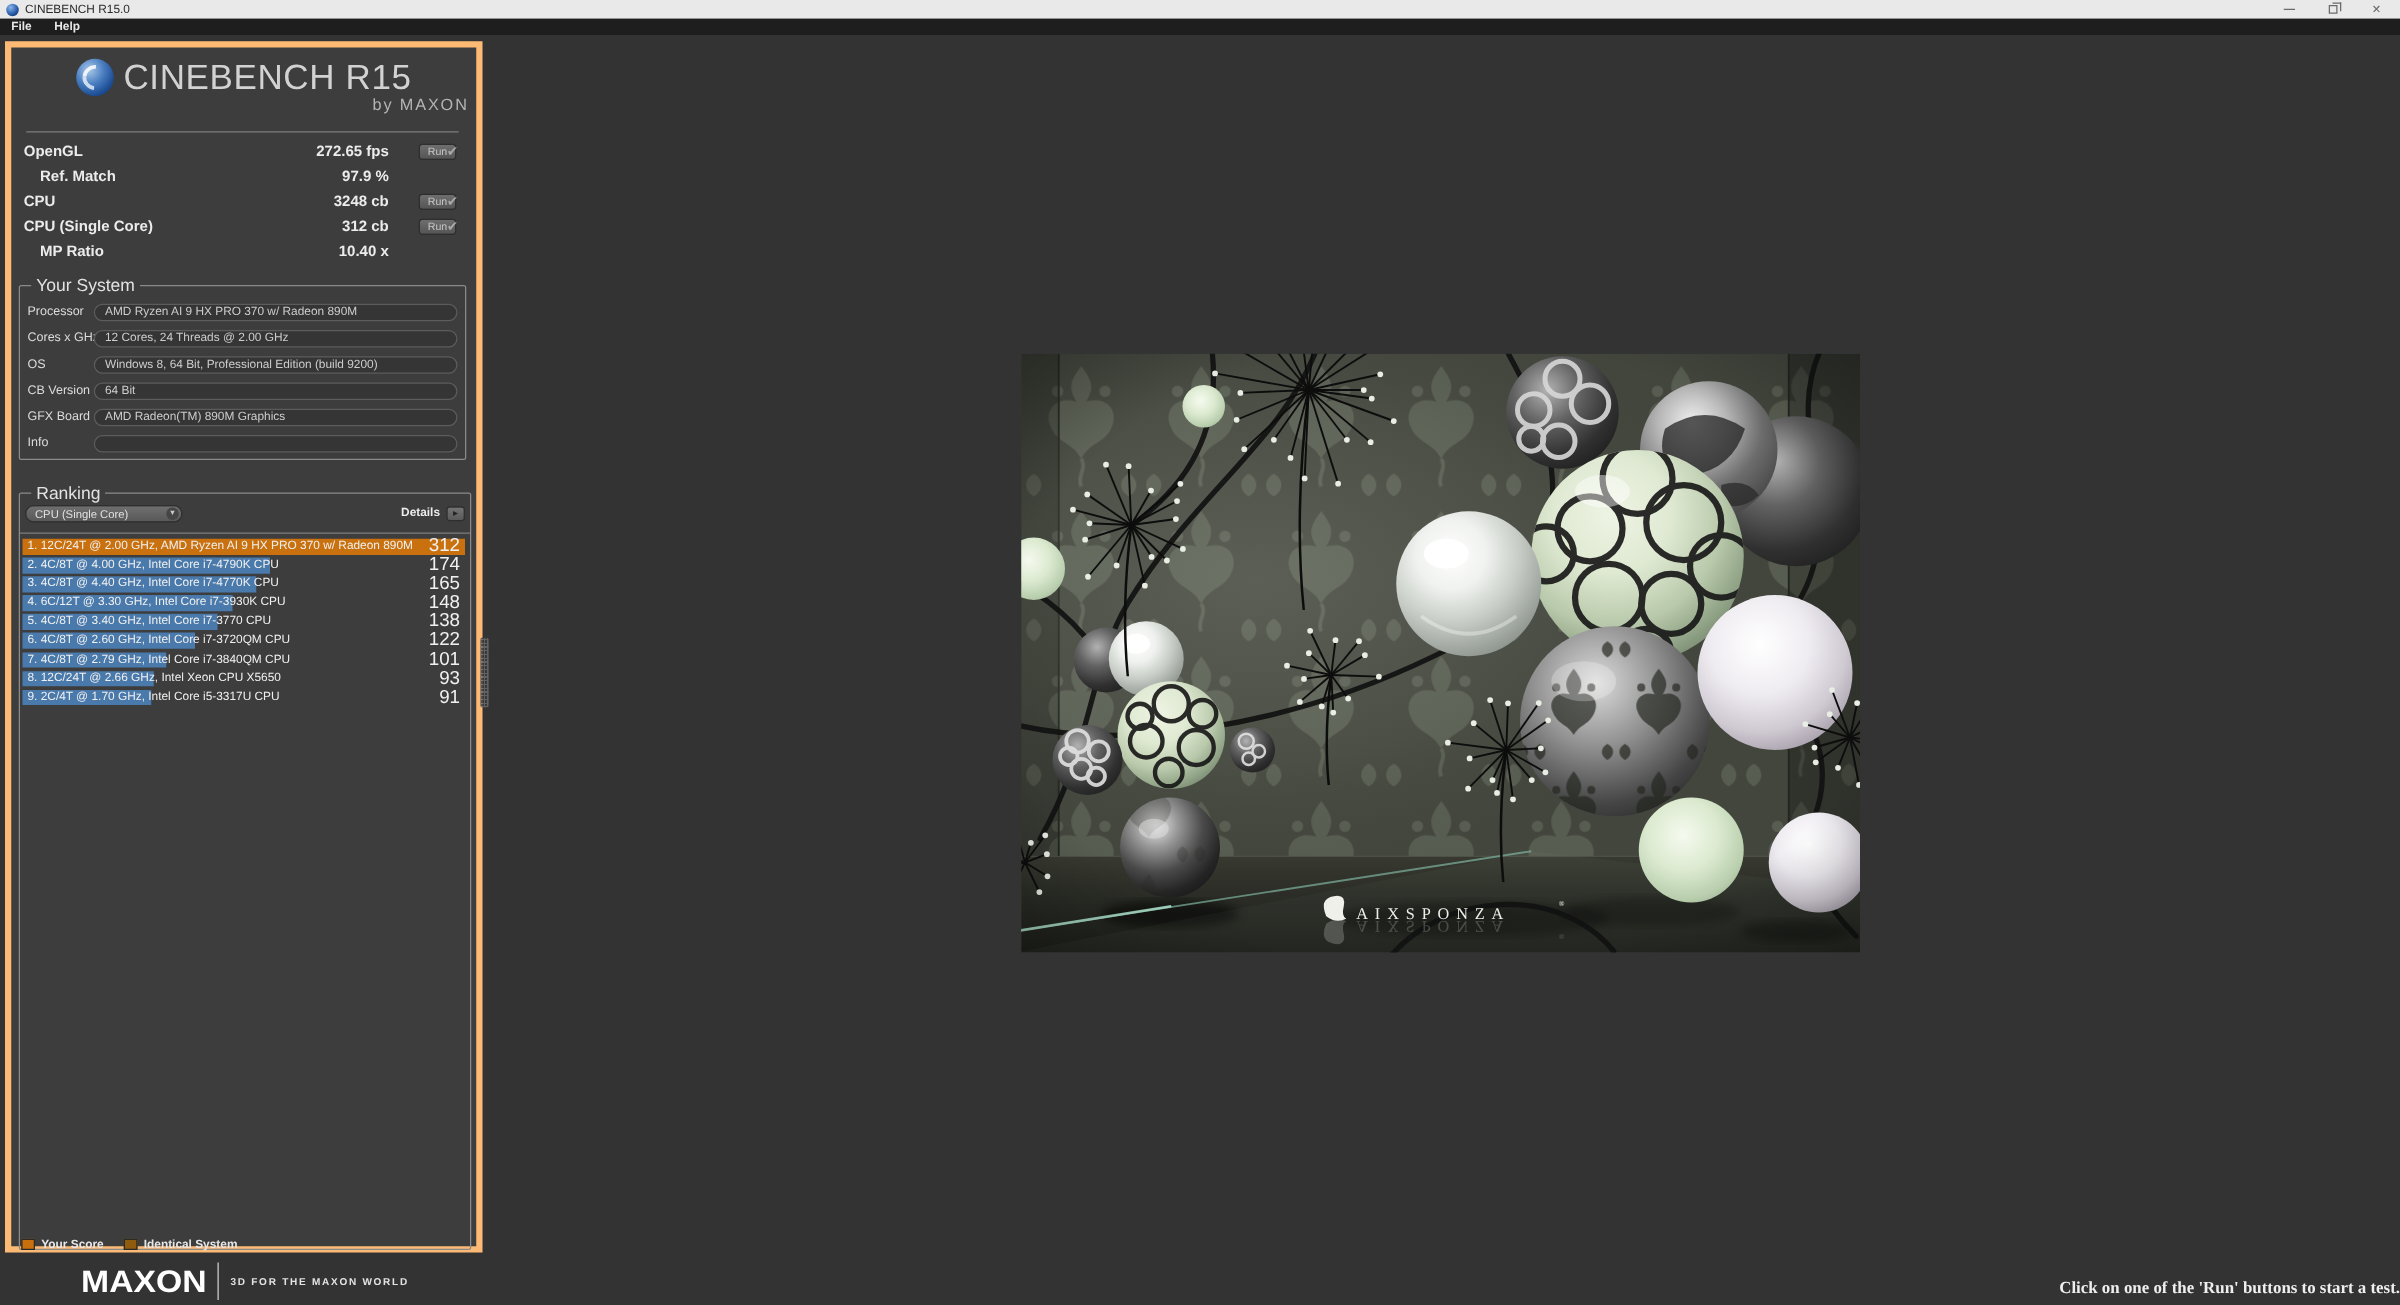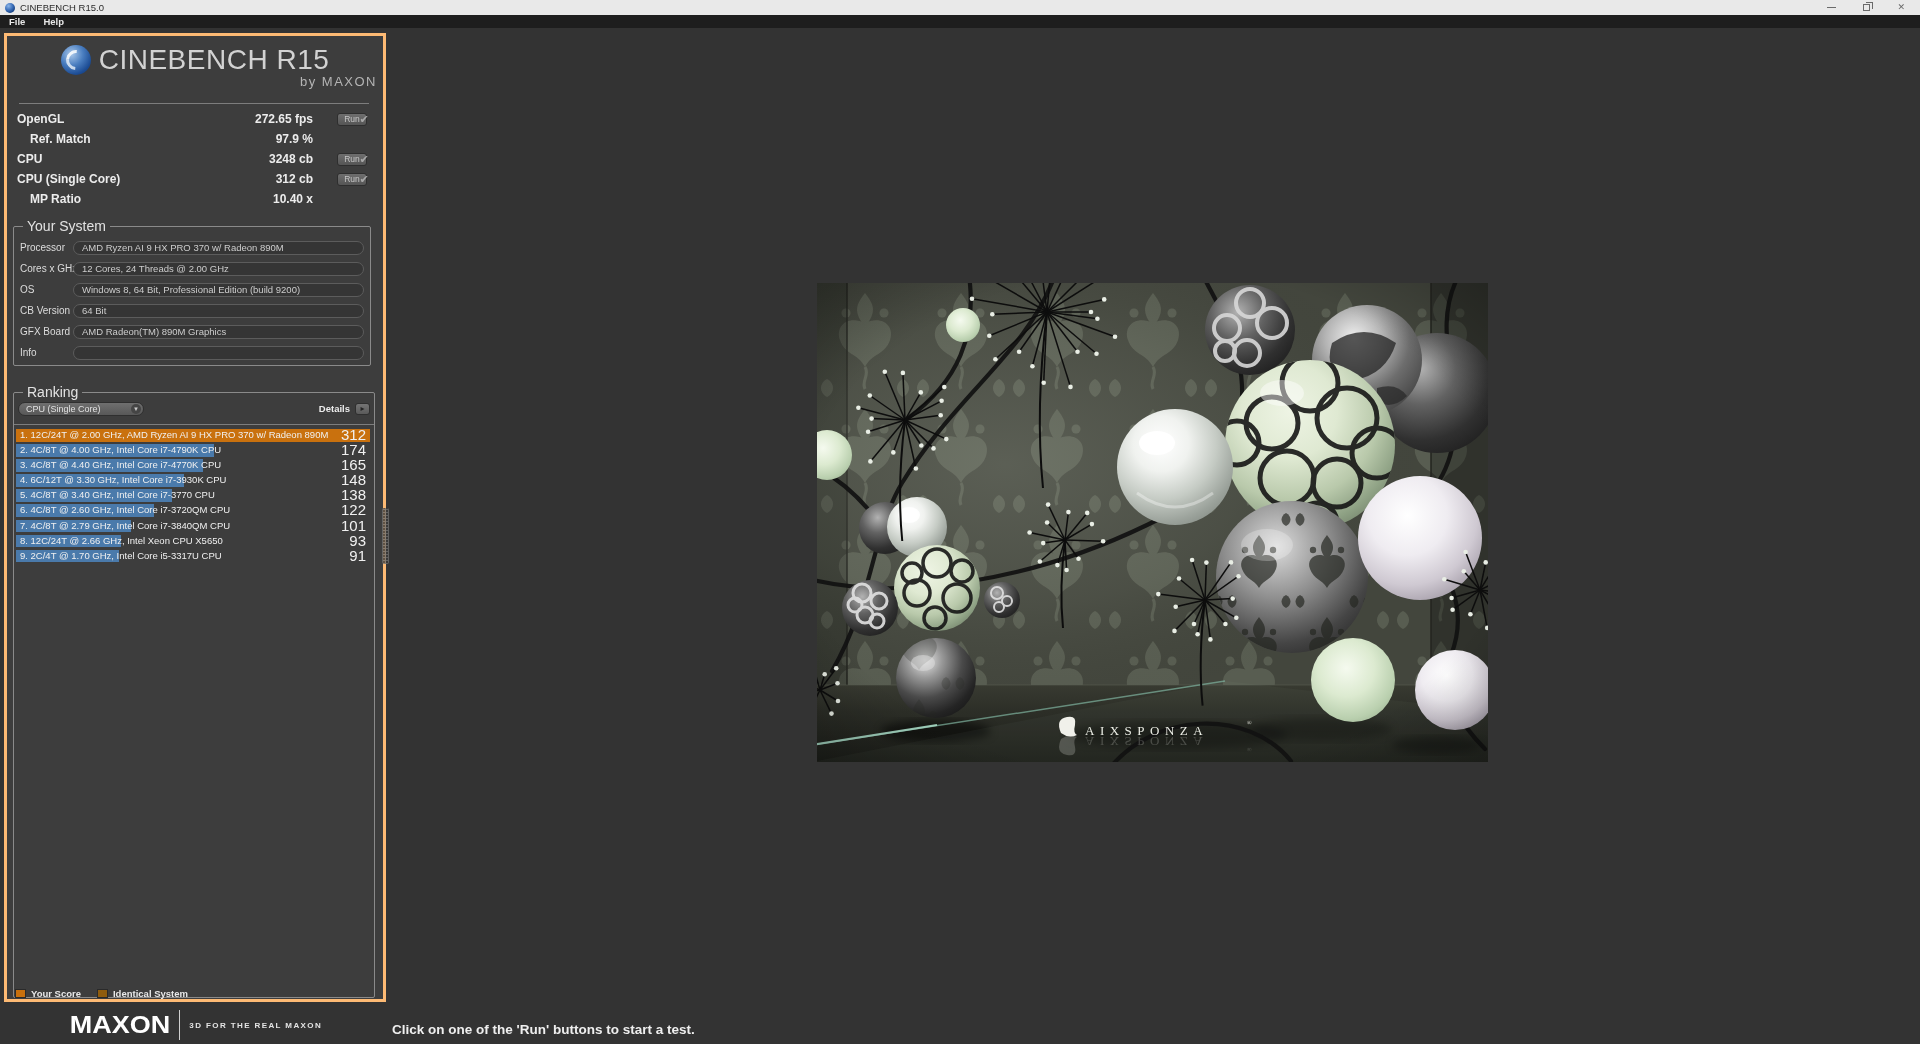--- a/index.html
+++ b/index.html
@@ -18,21 +18,21 @@
   .wc-restore::before { content:''; position:absolute; top:-3px; left:2px; width:6px; height:6px;
     border:1px solid #6a6a6a; border-bottom:none; border-left:none; }
   .wc-close { font-size:9px; color:#6a6a6a; line-height:9px; }
 
   .menubar { position:absolute; left:0; top:15px; width:1920px; height:13px;
     background:#1e1e1e; display:flex; align-items:center; }
   .menu-item { font-size:9.5px; font-weight:bold; color:#e8e8e8; padding:0 9px; }
 
   
   .panel { position:absolute; left:4px; top:33px; width:382px; height:969px;
-    background:#3d3d3d; border:3px solid #fdba74; }
+    background:#3d3d3d; border:5px solid #fdba74; }
 
   .logo-block { position:absolute; top:8px; left:0; right:0; display:flex; flex-direction:column; align-items:center; }
   .logo-row { display:flex; align-items:center; gap:8px; }
   .c4d-ball { width:30px; height:30px; border-radius:50%; position:relative;
     background:radial-gradient(circle at 35% 30%, #aac8ea, #4a7ec0 40%, #1c4c94 72%, #0e2f66); }
   .c4d-ball::after { content:''; position:absolute; inset:5px; border-radius:50%;
     border:3px solid transparent; border-top-color:rgba(255,255,255,.85); border-left-color:rgba(235,242,250,.8);
     transform:rotate(-40deg); }
   .logo-title { font-size:28px; font-weight:400; color:#d2d2d2; letter-spacing:.5px; }
   .logo-sub { width:100%; text-align:right; font-size:13px; color:#b4b4b4; letter-spacing:1.5px; padding-right:6px; margin-top:-2px; }
@@ -88,22 +88,22 @@
   .legend-label { font-size:9.5px; font-weight:bold; color:#e8e8e8; }
 
   
   .maxon-footer { position:absolute; left:0; top:1008px; width:392px; height:34px;
     display:flex; align-items:center; justify-content:center; gap:9px; }
   .maxon-word { font-size:27px; font-weight:800; color:#ffffff; letter-spacing:0; transform:scaleY(.92); }
   .maxon-div { width:1px; height:30px; background:#cfcfcf; }
   .maxon-tag { font-size:8px; font-weight:bold; letter-spacing:1.4px; color:#e4e4e4; }
 
   
-  .status-msg { position:absolute; left:392px; right:0; top:1022px; text-align:left;
-    font-size:13.5px; font-weight:bold; color:#efefef; }
+  .status-msg { position:absolute; left:392px; right:0; top:1022px; text-align:right;
+    font-size:13.5px; font-weight:bold; color:#efefef;font-family:Liberation Serif, serif; }
 
   
   .render { position:absolute; left:817px; top:283px; width:671px; height:479px; }
   .render svg { display:block; width:100%; height:100%; }
   .dspoke { stroke:#0d0d0d; stroke-width:1.5; }
   .dtip { fill:#e9eee5; }
   .dstem { stroke:#0d0d0d; stroke-width:2; fill:none; }
   .wire { stroke:#111111; stroke-width:4.2; fill:none; stroke-linecap:round; opacity:.92; }
 </style>
 </head>
@@ -295,21 +295,21 @@
       <div class="legend-item">
         <div class="legend-swatch" style="background: rgb(143, 92, 14);"></div>
         <span class="legend-label">Identical System</span>
       </div>
     </div>
 </div>
 
 <div class="maxon-footer">
   <span class="maxon-word">MAXON</span>
   <div class="maxon-div"></div>
-  <span class="maxon-tag">3D FOR THE REAL MAXON</span>
+  <span class="maxon-tag">3D FOR THE MAXON WORLD</span>
 </div>
 
 <div class="status-msg">Click on one of the 'Run' buttons to start a test.</div>
 
 <div class="render">
 <svg viewBox="0 0 671 479">
   <defs>
     <pattern id="damask" width="96" height="116" patternUnits="userSpaceOnUse">
       <rect width="96" height="116" fill="#43463d"></rect>
       <g fill="#5e6356" opacity="0.8">

